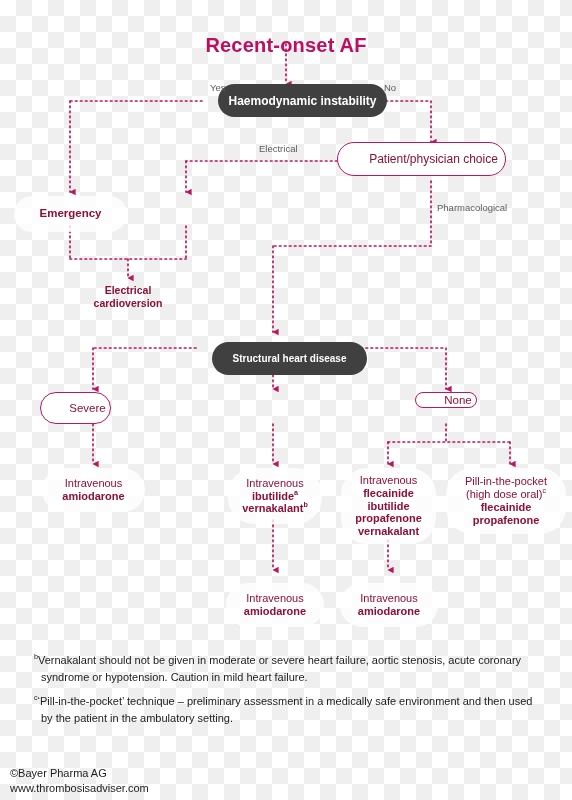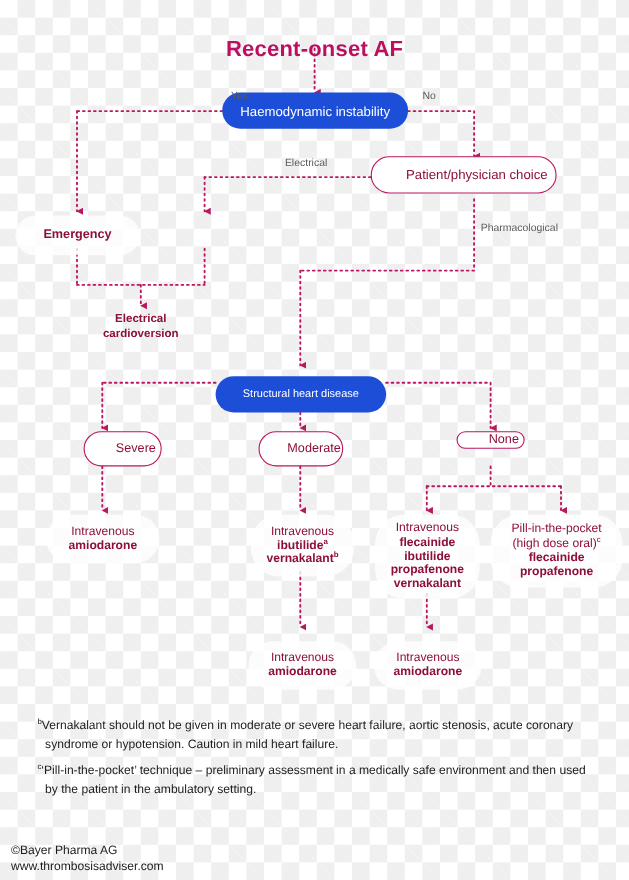--- a/index.html
+++ b/index.html
@@ -20,22 +20,22 @@
   .node{position:absolute;box-sizing:border-box;text-align:center;}
 
   
   .title{
     left:0;top:18px;width:572px;
     color:#BD0F61;font-weight:bold;font-size:20px;letter-spacing:.2px;margin-top:16px;
   }
 
   
   .pill-filled{
-    background:#1d4ed8;color:#ffffff;border-radius:999px;
-    font-weight:normal;display:flex;align-items:center;justify-content:center;
+    background:#404040;color:#ffffff;border-radius:999px;
+    font-weight:bold;display:flex;align-items:center;justify-content:center;margin-left:16px;
   }
   
   .pill-outline{
     background:#ffffff;color:#8E1038;border:1.6px solid #B9175F;border-radius:999px;
     display:flex;align-items:center;justify-content:center;padding-left:24px;
   }
   
   .blob{
     background:rgba(255,255,255,.80);border-radius:26px;
     color:#8E1038;display:flex;align-items:center;justify-content:center;
@@ -132,23 +132,22 @@
   <div class="node blob" style="left:14px;top:196px;width:113px;height:36px;font-size:11.5px;font-weight:bold;">Emergency</div>
 
 
   <div class="bold-text" style="left:68px;top:284px;width:120px;">
     <div>Electrical</div>
     <div>cardioversion</div>
   </div>
 
   <div class="node pill-filled" style="left:196px;top:342px;width:155px;height:33px;font-size:10px;">Structural heart disease</div>
 
-  <div class="node pill-outline" style="left:76px;top:392px;width:71px;height:32px;font-size:11.5px;">Severe</div>
-
-  <div class="node pill-outline" style="left:235px;top:392px;width:77px;height:32px;font-size:11.5px;">Moderate</div>
+  <div class="node pill-outline" style="left:40px;top:392px;width:71px;height:32px;font-size:11.5px;">Severe</div>
+
 
   <div class="node pill-outline" style="left:415px;top:392px;width:62px;height:16px;font-size:11.5px;">None</div>
 
   <span class="edge-label" style="left:172px;top:82px;margin-left:38px;">Yes</span>
   <span class="edge-label" style="left:360px;top:82px;margin-left:24px;">No</span>
   <span class="edge-label" style="left:259px;top:143px;">Electrical</span>
   <span class="edge-label" style="left:437px;top:202px;">Pharmacological</span>
 
   <div class="node blob" style="left:42px;top:468px;width:103px;height:44px;font-size:11px;">
     <span class="n">Intravenous</span>

